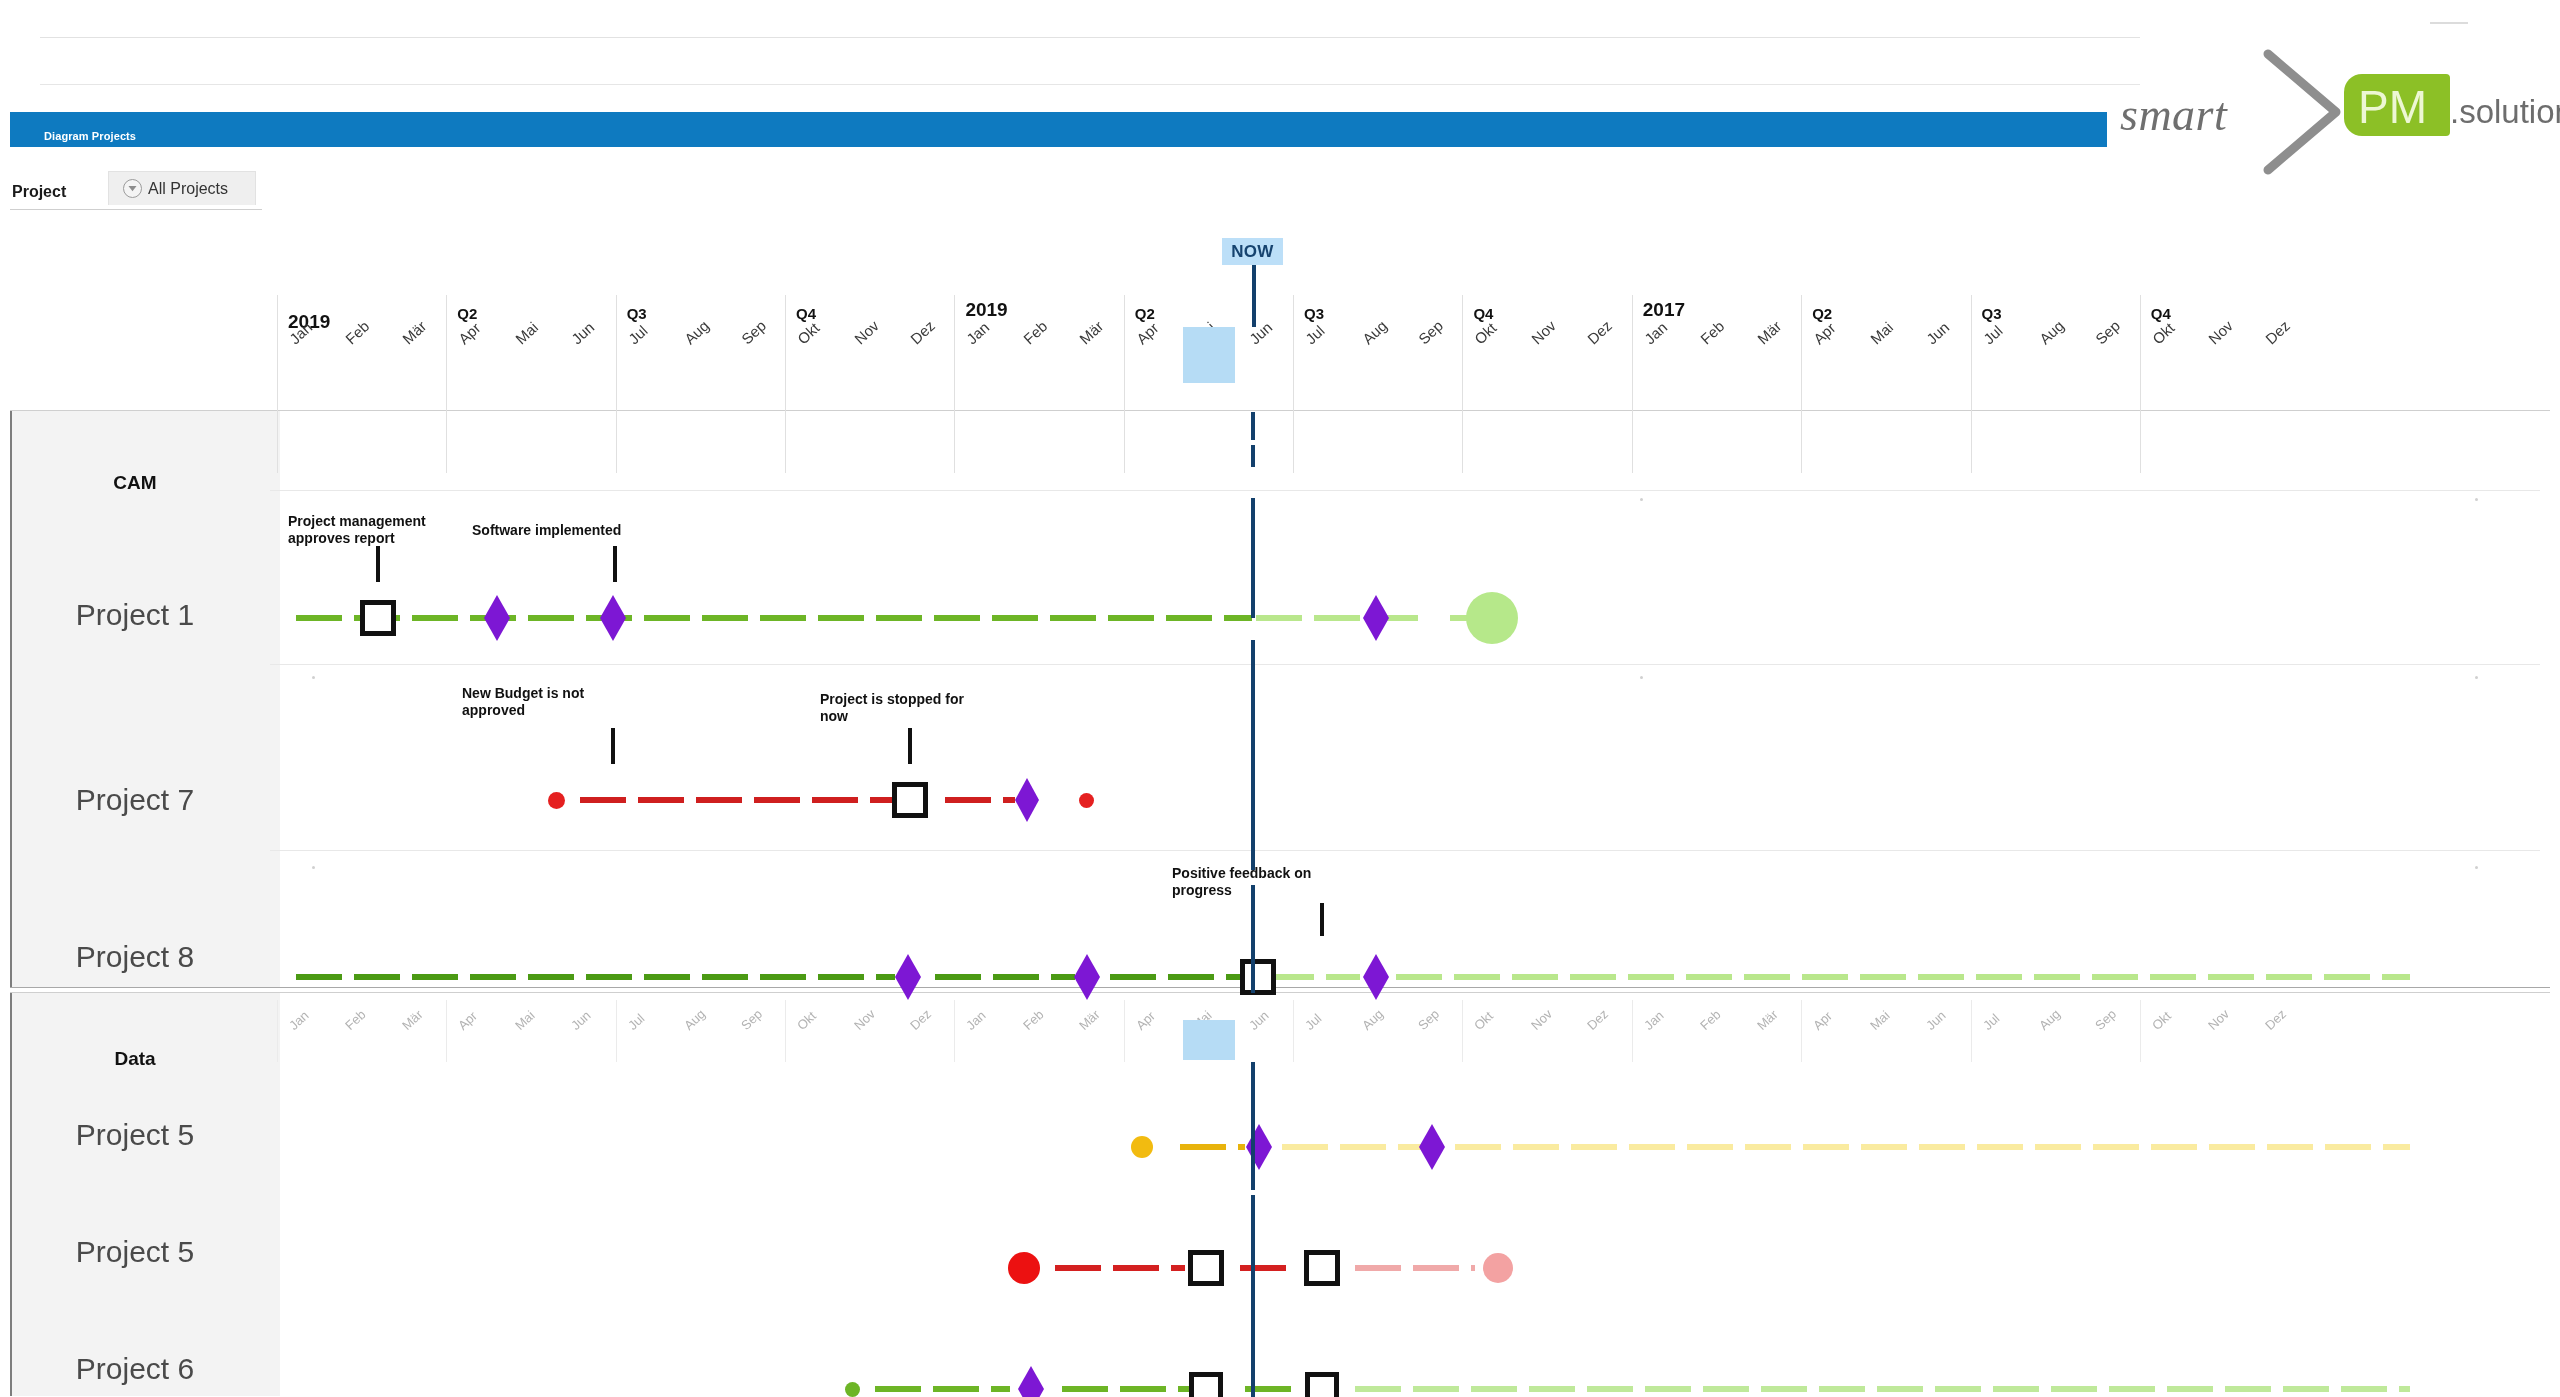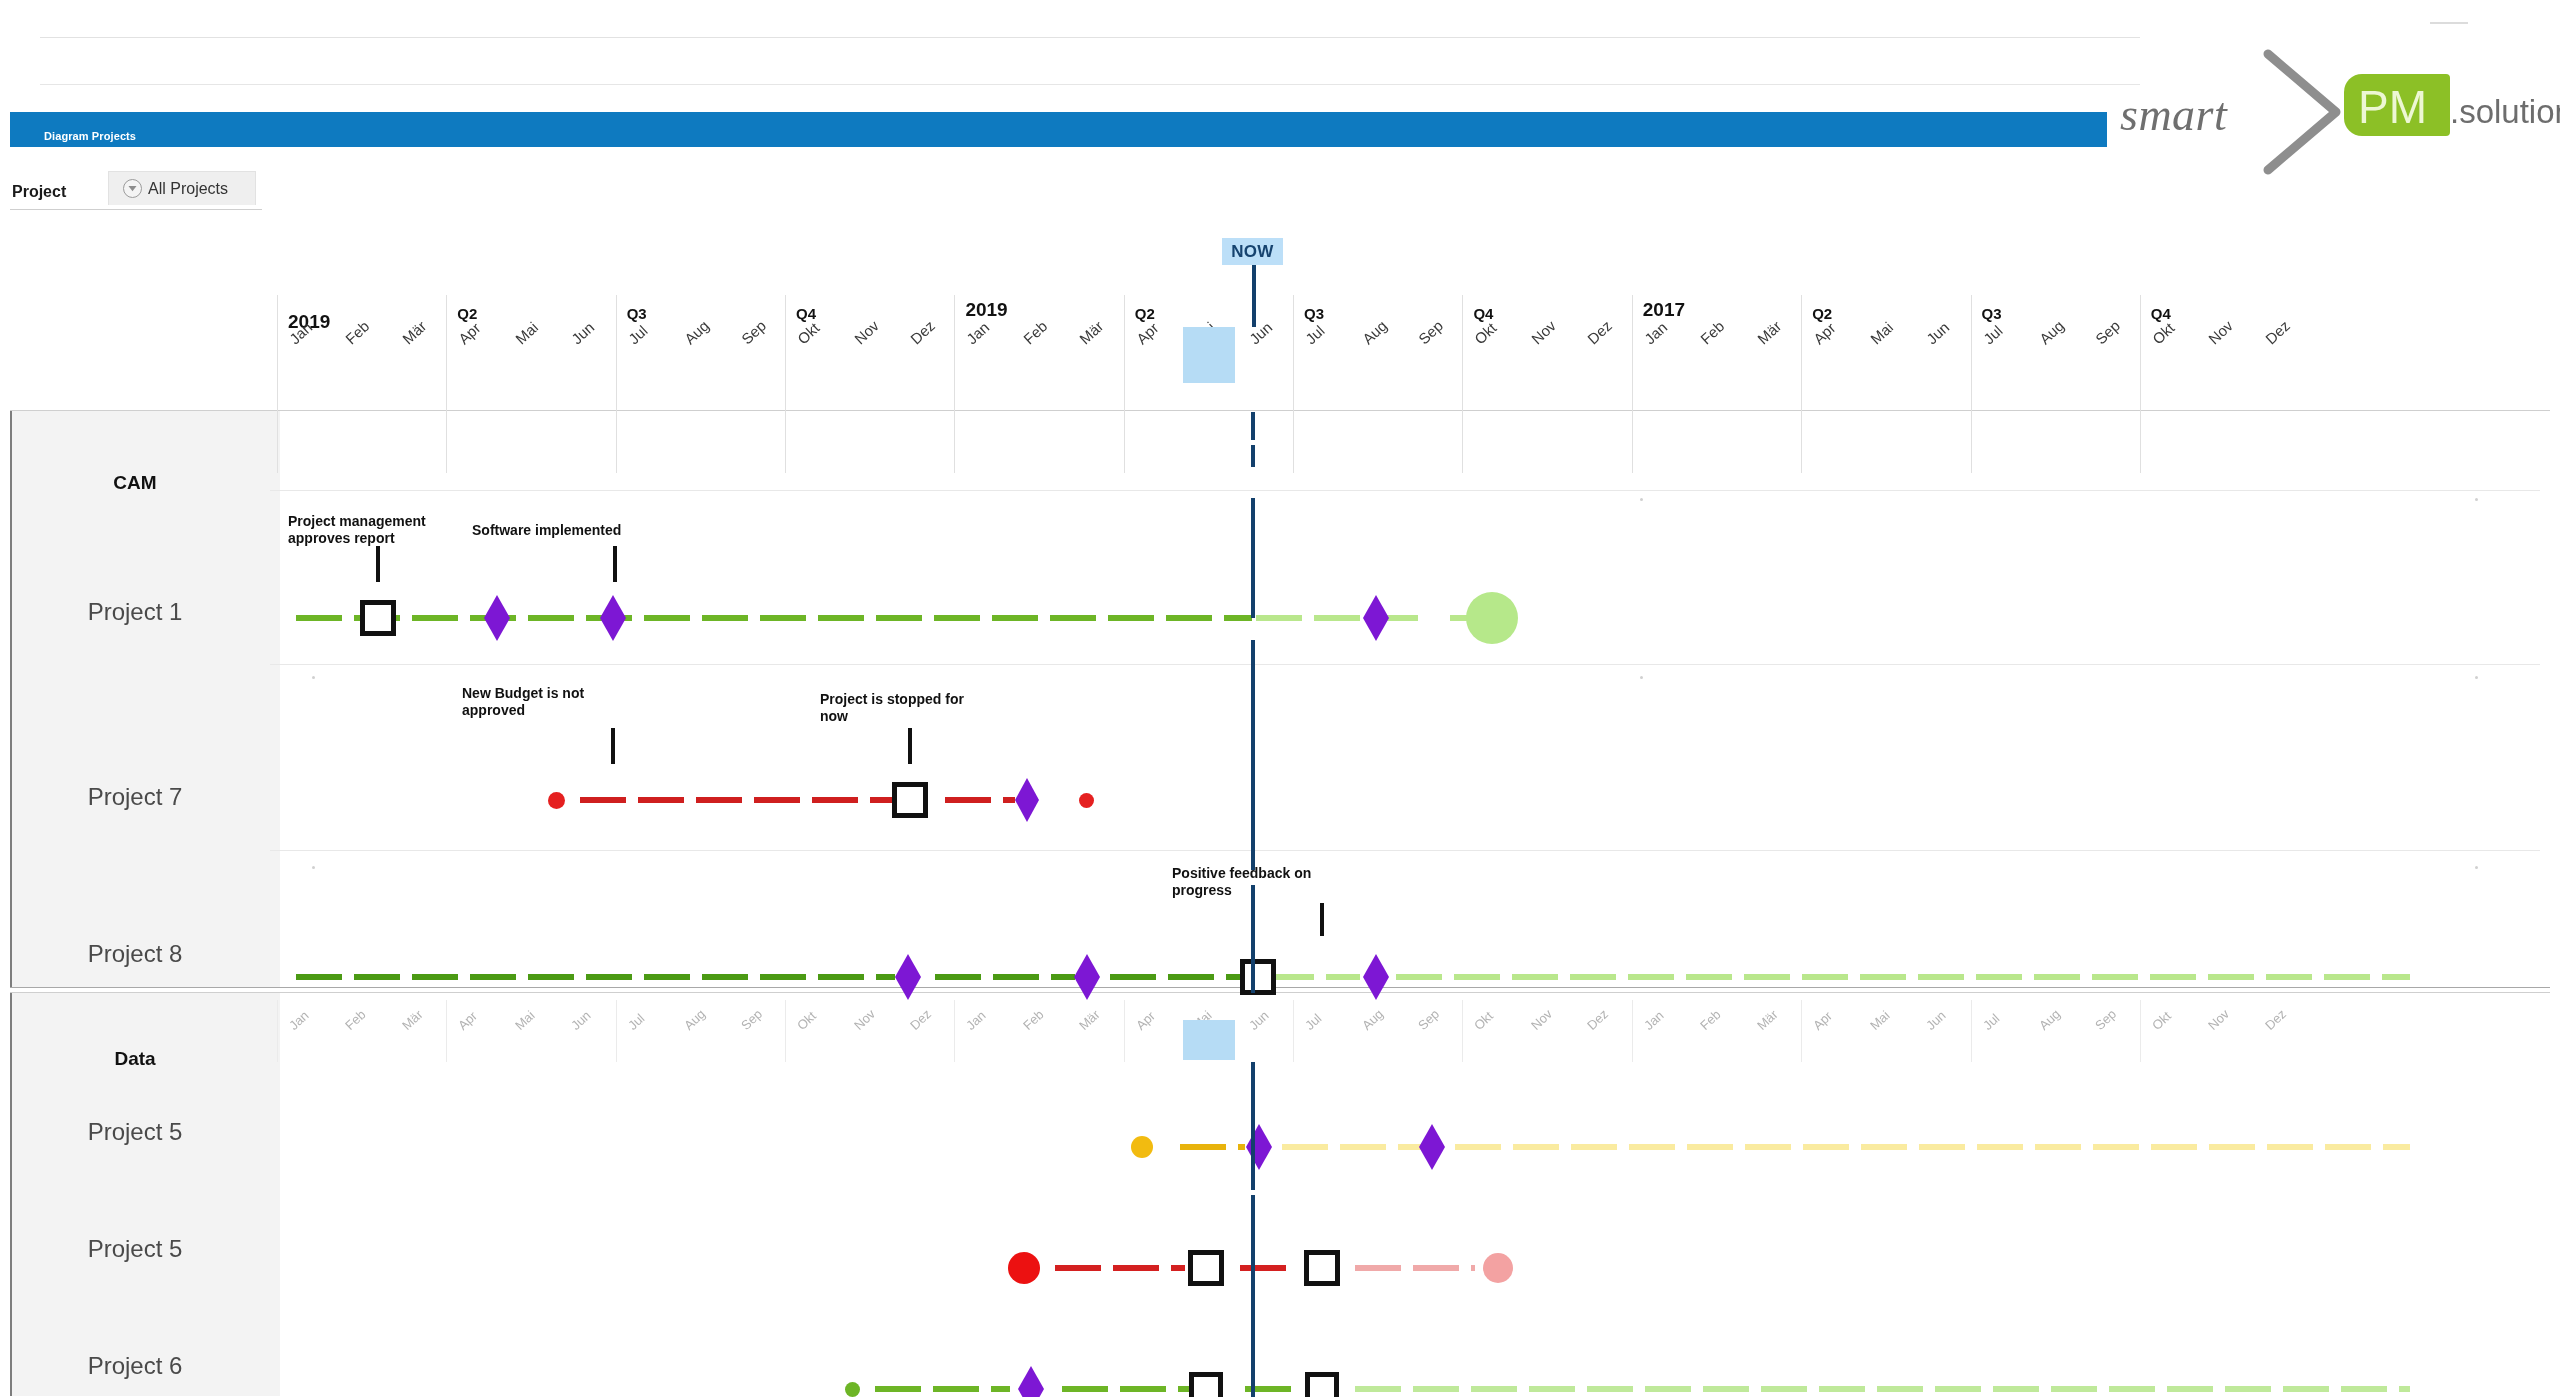--- a/index.html
+++ b/index.html
@@ -97,21 +97,21 @@
   
   .section{position:absolute;left:10px;border-top:1px solid #cfcfcf;border-bottom:1px solid #a8a8a8;box-sizing:border-box;}
   #sec-cam{top:410px;width:2540px;height:578px;}
   #sec-data{top:992px;width:2540px;height:405px;border-bottom:none;}
 
   .labelcol{position:absolute;left:0;top:0;width:270px;background:#f3f3f3;border-left:2px solid #7d7d7d;box-sizing:border-box;}
   #labelcol-cam{height:576px;}
   #labelcol-data{height:403px;}
 
   .sechdr{position:absolute;left:0;width:270px;text-align:center;font-size:19px;font-weight:bold;color:#111;}
-  .prjlabel{position:absolute;left:0;width:270px;text-align:center;font-size:24px;color:#4a4a4a;}
+  .prjlabel{position:absolute;left:0;width:270px;text-align:center;font-size:30px;color:#4a4a4a;}
 
   .rowdiv{position:absolute;left:270px;width:2270px;height:1px;background:#e8e8e8;}
   .seg{position:absolute;height:6px;border-radius:0;}
   .dot{position:absolute;border-radius:50%;}
   .sq{position:absolute;background:#fff;border:5px solid #111;box-sizing:border-box;}
   .dia{position:absolute;background:#7d17d4;}
   .ann{position:absolute;font-size:14px;font-weight:bold;color:#111;line-height:1.22;white-space:pre-line;}
   .leader{position:absolute;width:4px;background:#111;}
   .tickdot{position:absolute;width:3px;height:3px;background:#d0d0d0;border-radius:50%;}
 </style>

